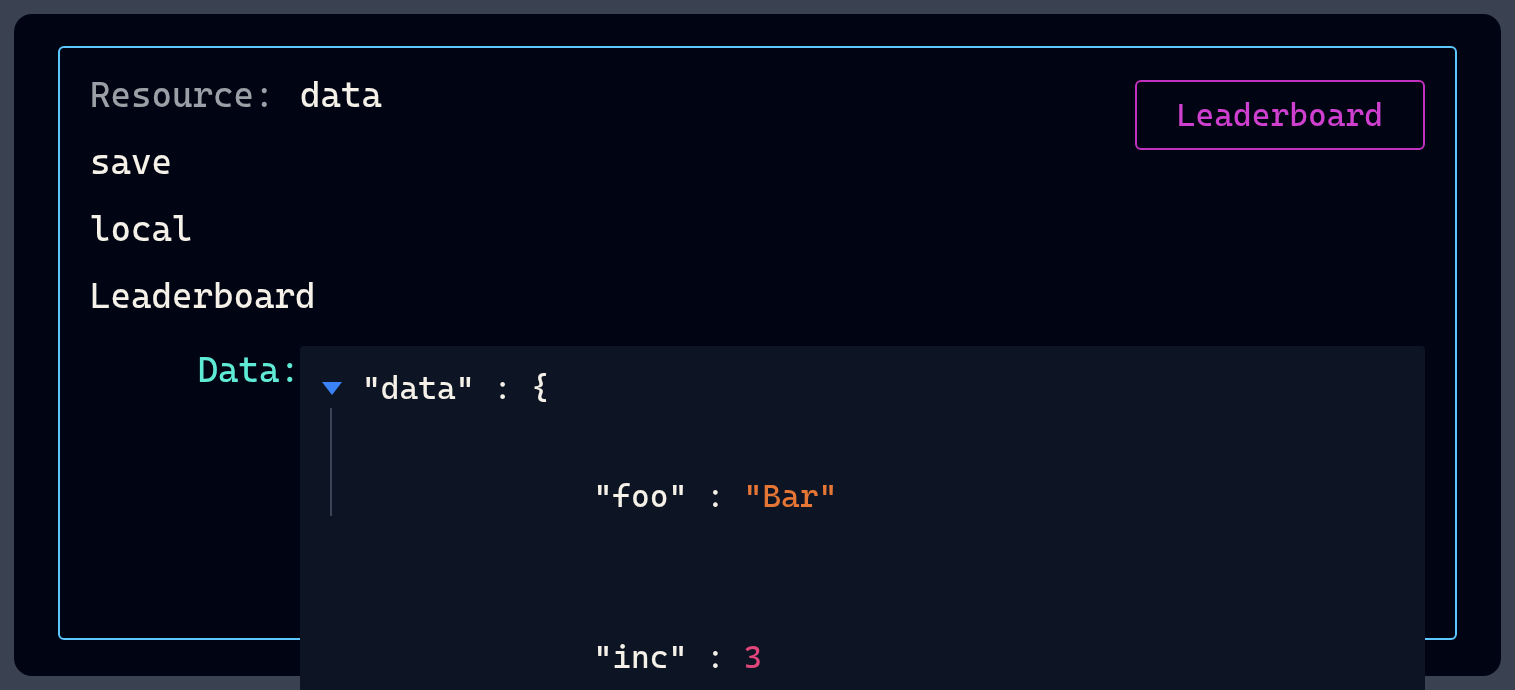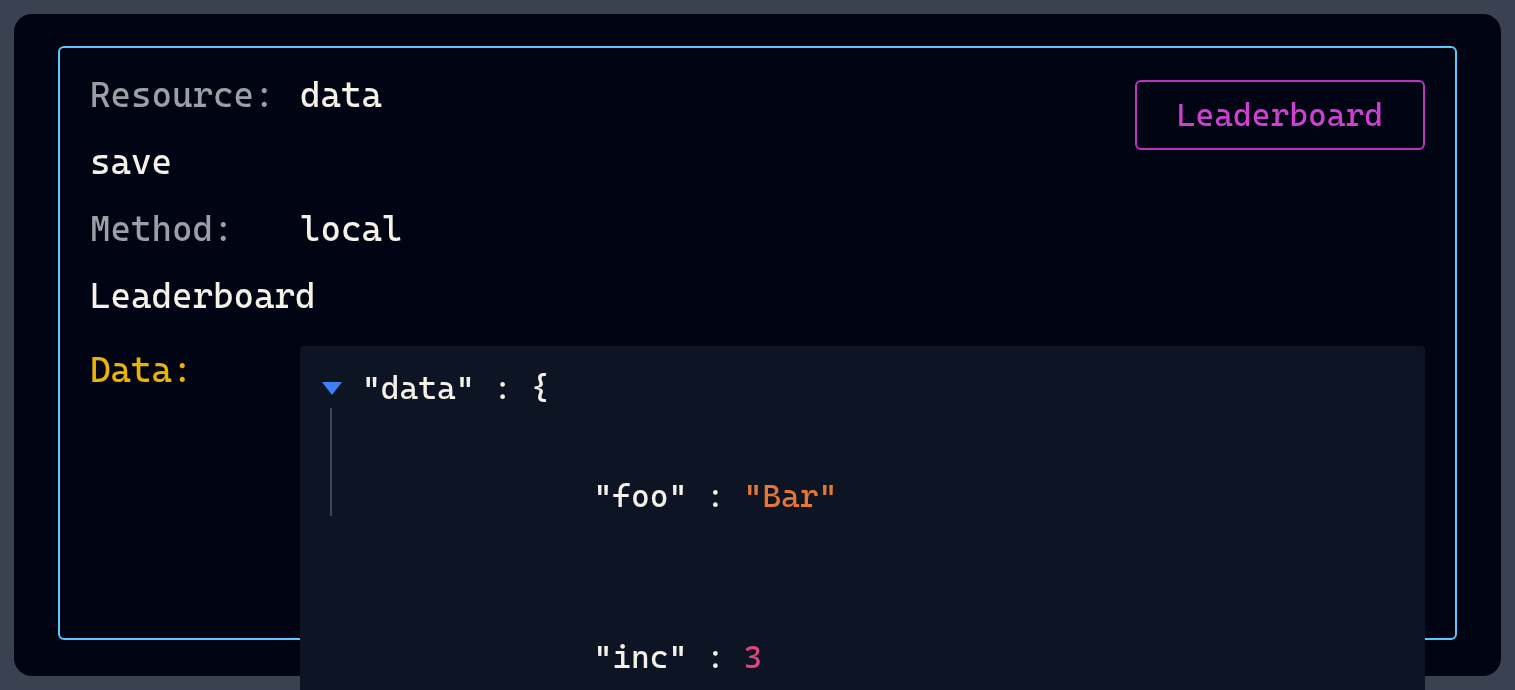--- a/index.html
+++ b/index.html
@@ -61,24 +61,25 @@
   .field-value {
     color: #f5f1e8;
     text-align: center;
   }
   .data-row {
     display: flex;
     align-items: flex-start;
     font-size: 35px;
   }
   .data-label {
-    color: #eab308;
+    color: #5eead4;
     width: 210px;
     flex-shrink: 0;
     padding-top: 4px;
+    text-align: right;
   }
   .json-block {
     background: #0d1524;
     flex: 1;
     padding: 16px 18px 22px 18px;
     border-radius: 4px;
     font-size: 32px;
     line-height: 1.68;
     position: relative;
   }
@@ -132,21 +133,20 @@
     <div class="field-row">
       <span class="field-label">Resource:</span>
       <span class="field-value">data</span>
     </div>
 
     <div class="field-row">
       <span class="field-value">save</span>
     </div>
 
     <div class="field-row">
-      <span class="field-label">Method:</span>
       <span class="field-value">local</span>
     </div>
 
     <div class="field-row">
       <span class="field-value">Leaderboard</span>
     </div>
 
     <div class="data-row">
       <span class="data-label">Data:</span>
       <div class="json-block">

